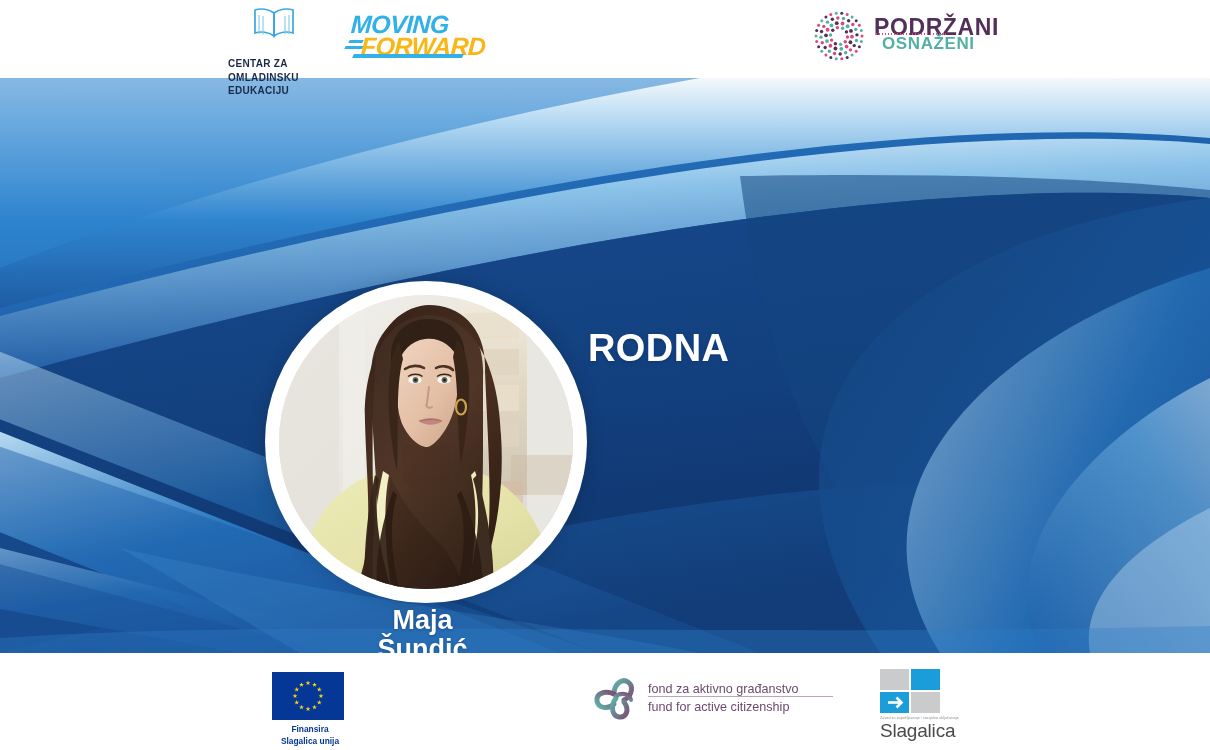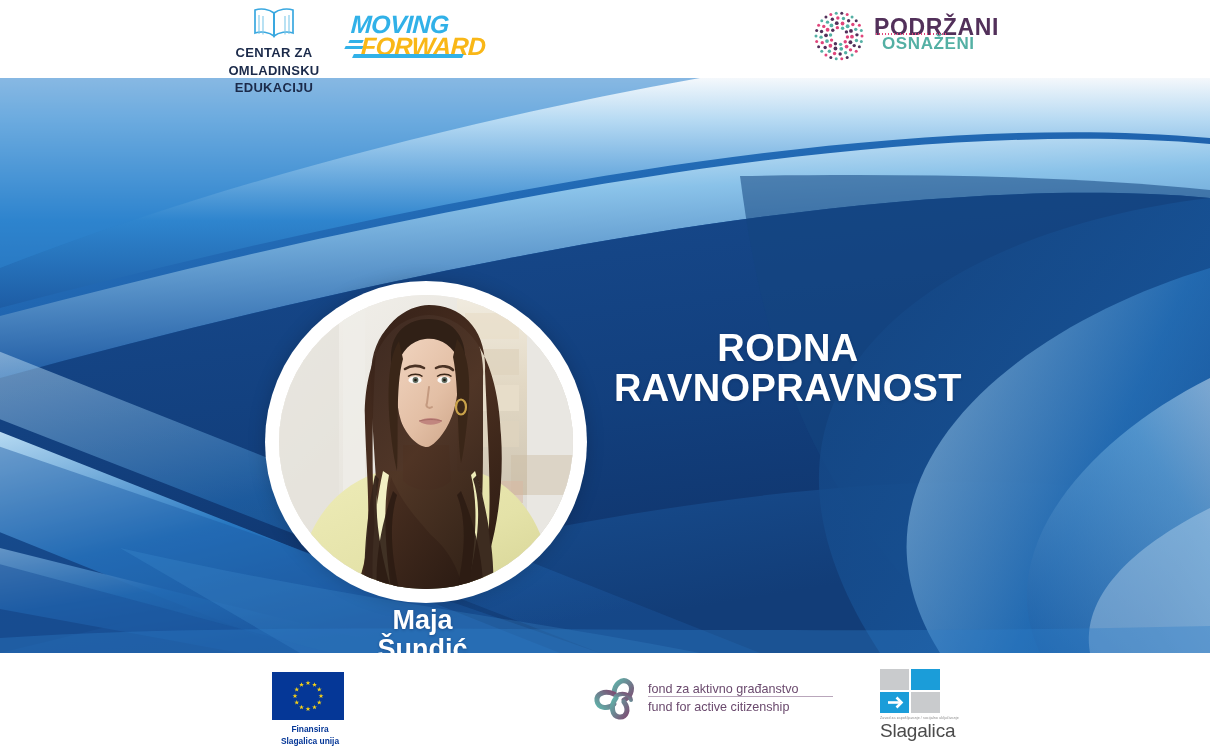--- a/index.html
+++ b/index.html
@@ -20,22 +20,22 @@
   #top-bar {
     position:absolute; left:0; top:0; width:1210px; height:78px;
     background:#ffffff; z-index:30;
   }
   .coe-logo {
     position:absolute; left:228px; top:6px; width:92px; height:64px;
     display:flex; flex-direction:column; align-items:center;
   }
   .coe-book { width:46px; height:34px; position:relative; }
   .coe-label {
-    margin-top:4px; text-align:center; color:#1b2a4a;
-    font-size:13px; font-weight:bold; letter-spacing:.3px; line-height:1.35;
+    margin-top:17px; text-align:left; color:#1b2a4a;
+    font-size:10px; font-weight:bold; letter-spacing:.3px; line-height:1.35;
   }
   .mf-logo {
     position:absolute; left:345px; top:10px; width:125px; height:46px;
   }
   .mf-moving {
     position:absolute; left:6px; top:0px;
     font-size:25px; font-weight:bold; font-style:italic;
     color:#31b1e8; letter-spacing:-.6px;
     transform:skewX(-3deg);
   }
@@ -80,21 +80,21 @@
   }
   .portrait {
     position:absolute; left:14px; top:14px; width:294px; height:294px;
     border-radius:50%; overflow:hidden; background:#e9e6e0;
   }
   .portrait svg { position:absolute; left:0; top:0; }
 
   
   .title-block {
     position:absolute; left:588px; top:250px; width:400px;
-    z-index:12; text-align:center;
+    z-index:12; 
     color:#ffffff; font-weight:bold; font-size:38px;
     line-height:1.06; letter-spacing:.4px;
     text-shadow:0 1px 3px rgba(0,20,60,.25);
   }
   .speaker-block {
     position:absolute; left:300px; top:528px; width:245px;
     z-index:12; text-align:center; color:#ffffff;
   }
   .speaker-name {
     font-size:27px; font-weight:bold; line-height:1.07;
@@ -438,21 +438,20 @@
           <path d="M96 180 C88 218 84 264 86 294 L112 294 C100 252 94 214 100 184 Z" fill="#35231a" opacity=".96"></path>
           <path d="M198 180 C210 222 216 266 214 294 L188 294 C198 250 204 216 194 184 Z" fill="#35231a" opacity=".96"></path>
           <path d="M182 196 C196 230 204 264 204 294 L178 294 C186 258 188 226 178 200 Z" fill="#2c1c13" opacity=".9"></path>
           <path d="M114 196 C102 230 96 264 98 294 L120 294 C112 258 110 226 118 200 Z" fill="#2c1c13" opacity=".9"></path>
         </svg>
       </div>
     </div>
 
     <div class="title-block">
       <div>RODNA</div>
-      <div>RAVNOPRAVNOST</div>
     </div>
 
     <div class="speaker-block">
       <div class="speaker-name">Maja</div>
       <div class="speaker-name">Šundić</div>
 
     </div>
 
   </div>
 

